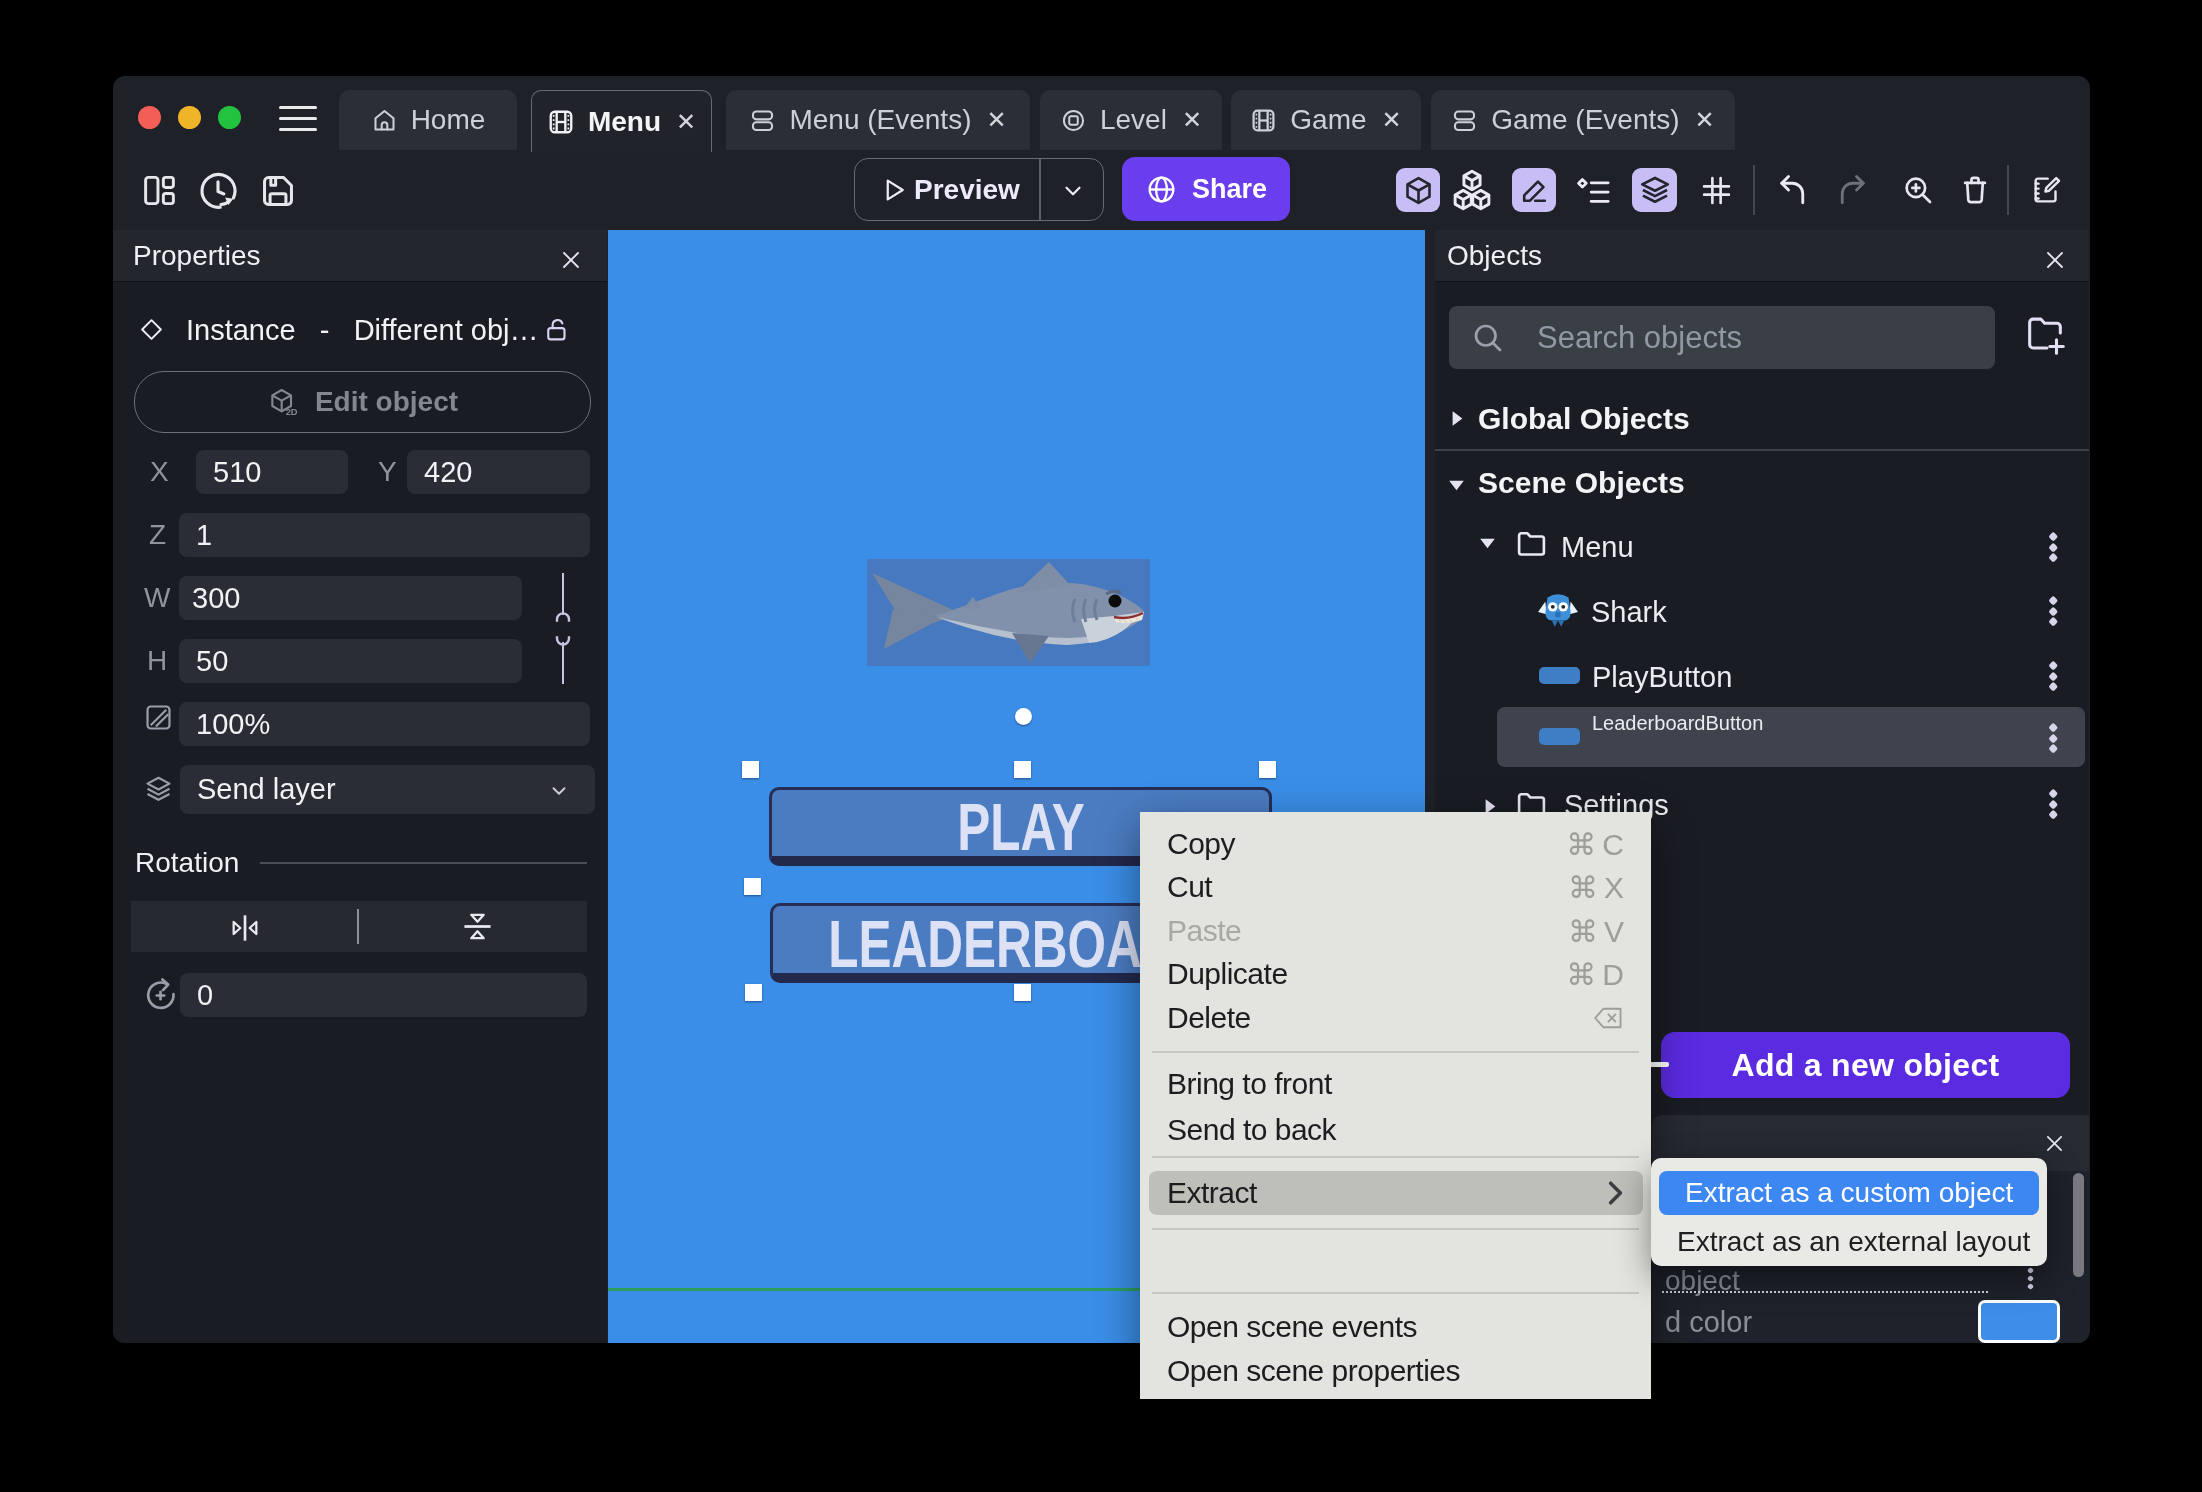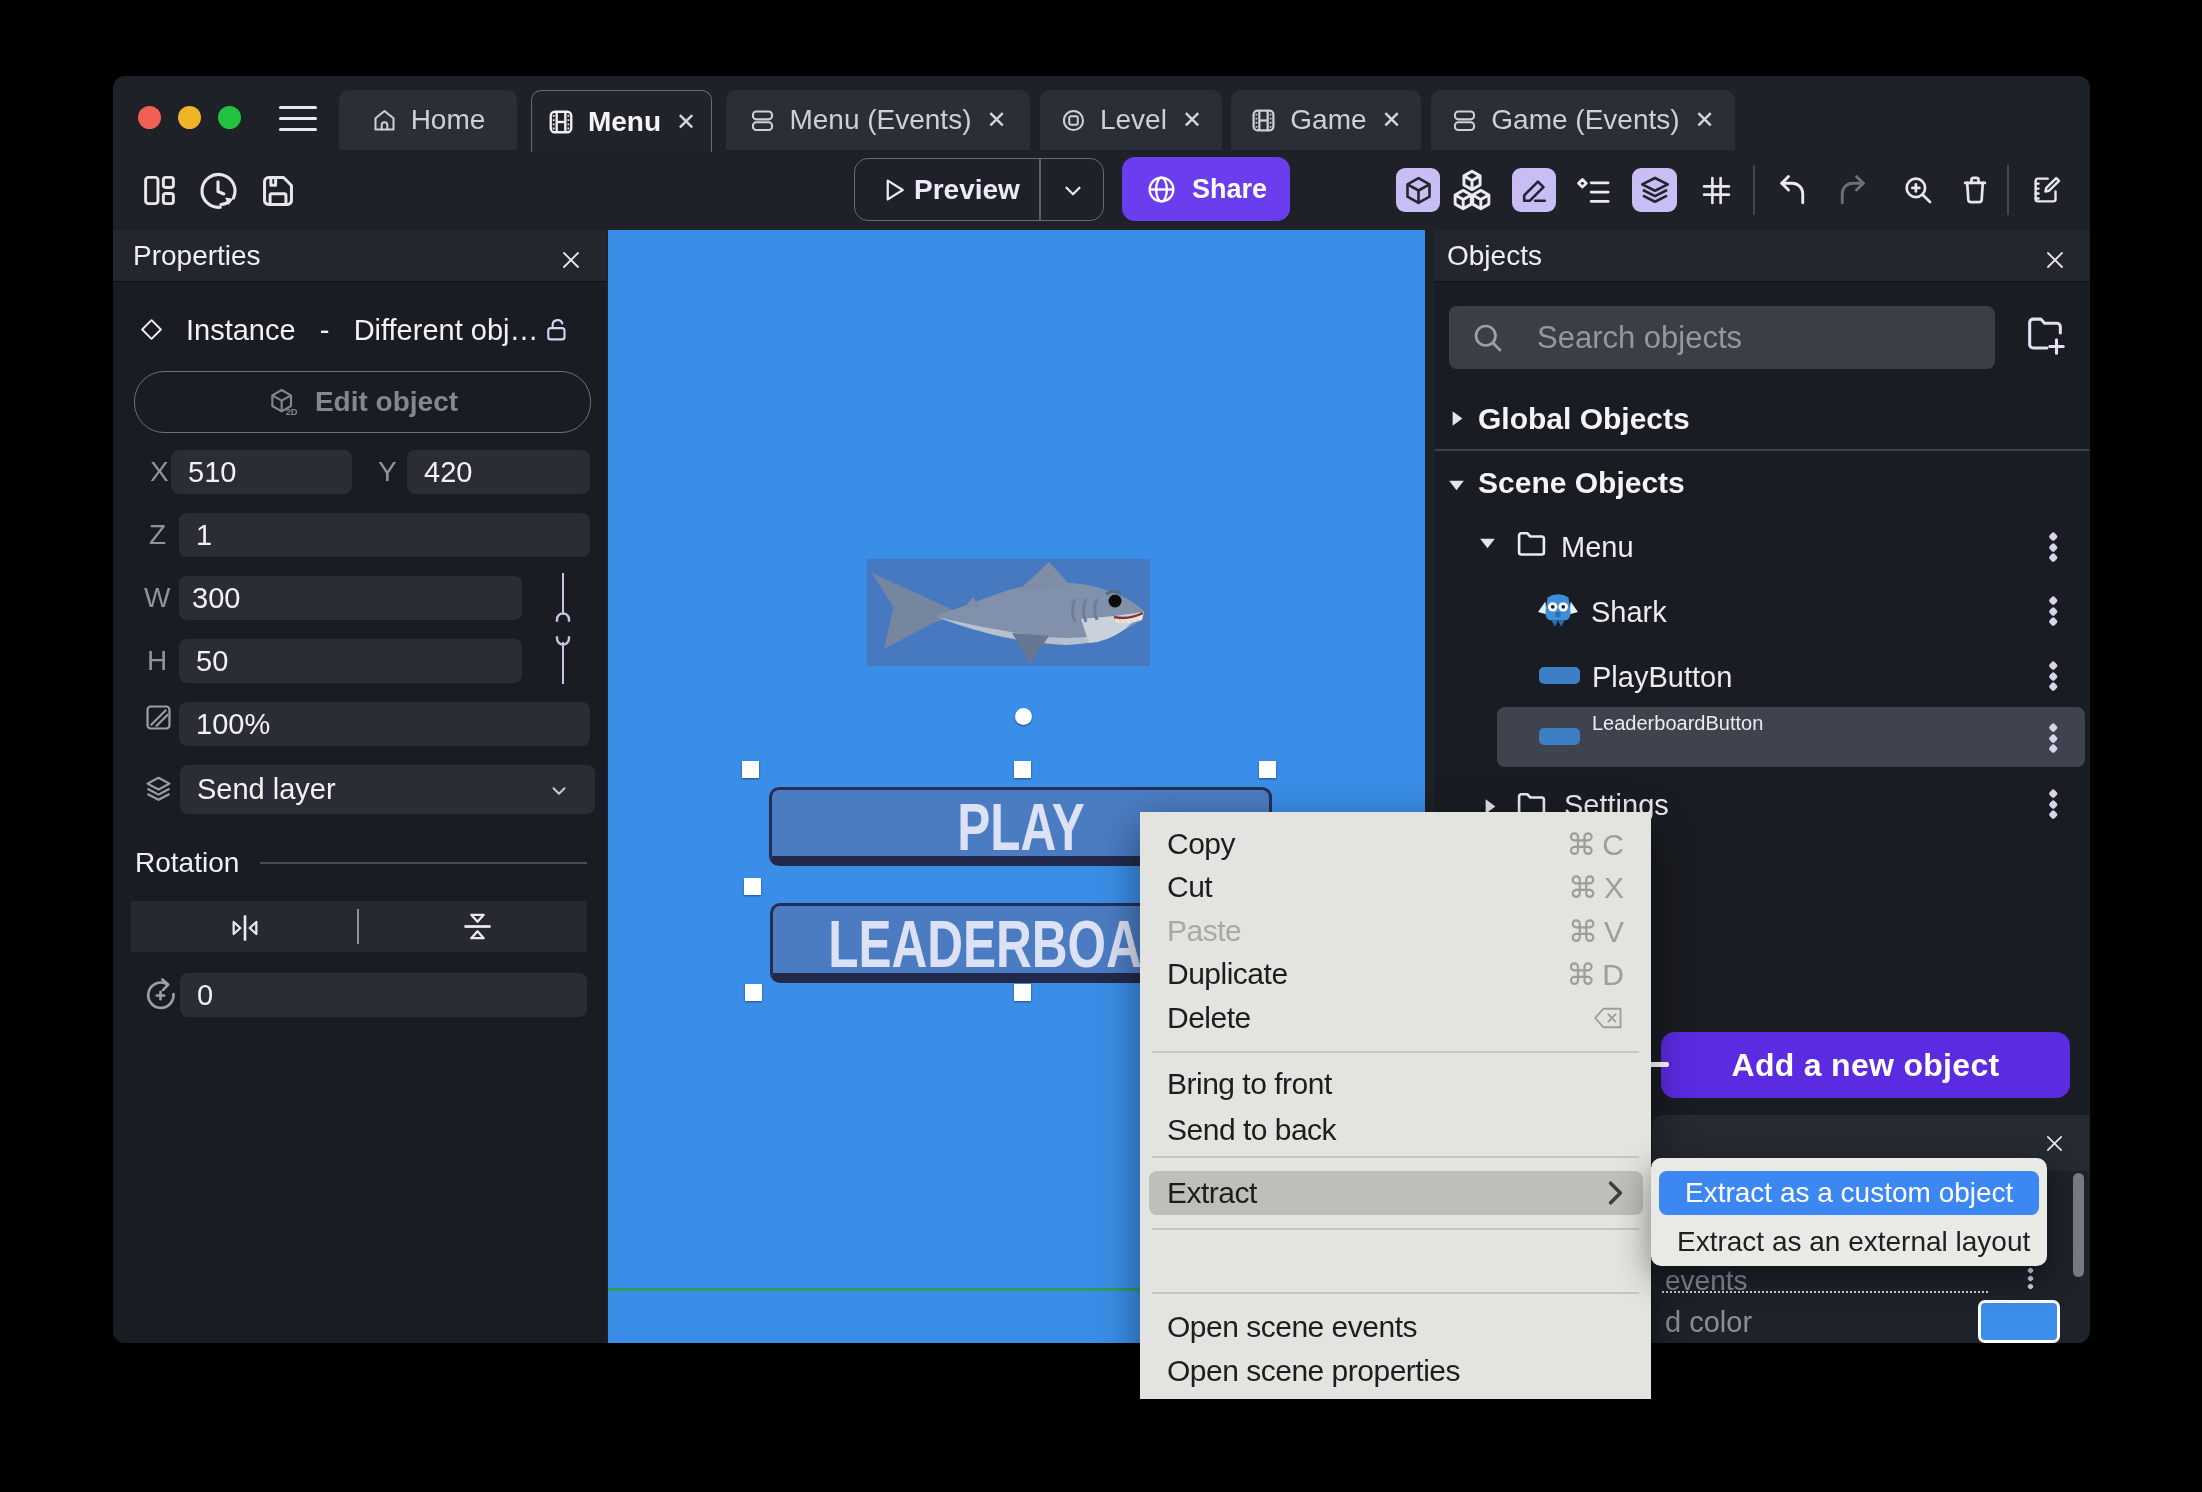--- a/index.html
+++ b/index.html
@@ -232,21 +232,21 @@
   <svg width="32" height="32" viewBox="0 0 24 24" fill="none" stroke="#84878e" stroke-width="1.6" stroke-linejoin="round">
       <path d="M11 3 L18 7 V15 L11 19 L4 15 V7 Z"></path>
       <path d="M4 7 L11 11 L18 7"></path>
       <path d="M11 11 V19"></path>
       <text x="14" y="21.5" font-size="7" fill="#84878e" stroke="none" font-weight="bold">2D</text>
     </svg>
   <span style="font-size:28px; font-weight:bold; color:#84878e;">Edit object</span>
 </div>
 
 <div class="abs plabel" style="left:150px; top:456px;">X</div>
-<div class="abs pinput" style="left:171px; top:450px; width:181px;">510</div>
+<div class="abs pinput" style="left:196px; top:450px; width:152px;">510</div>
 <div class="abs plabel" style="left:378px; top:456px;">Y</div>
 <div class="abs pinput" style="left:407px; top:450px; width:183px;">420</div>
 
 <div class="abs plabel" style="left:149px; top:519px;">Z</div>
 <div class="abs pinput" style="left:179px; top:513px; width:411px;">1</div>
 
 <div class="abs plabel" style="left:144px; top:582px;">W</div>
 <div class="abs pinput" style="left:179px; top:576px; width:343px;padding-left:13px;">300</div>
 
 <div class="abs plabel" style="left:147px; top:645px;">H</div>
@@ -459,21 +459,21 @@
   .kebab { left:2050px; display:flex; flex-direction:column; gap:4px; align-items:center; }
   .kebab i { width:6.5px; height:6.5px; background:#d8d4ec; border-radius:2px; transform:rotate(45deg); display:block; }
 </style>
 
 <div class="abs" style="left:1652px; top:1115px; width:437px; height:228px; background:#1e222a; border-radius:10px 0 12px 0;"></div>
 <div class="abs" style="left:1652px; top:1115px; width:437px; height:56px; background:#262a31; border-radius:10px 0 0 0;"></div>
 <svg class="abs" style="left:2045px; top:1134px;" width="19" height="19" viewBox="0 0 20 20" stroke="#e8e4f6" stroke-width="1.8" stroke-linecap="round">
     <line x1="3" y1="3" x2="17" y2="17"></line>
     <line x1="17" y1="3" x2="3" y2="17"></line>
   </svg>
-<div class="abs" style="left:1665px; top:1265px; font-size:28px; color:#8b8f9a;">events</div>
+<div class="abs" style="left:1665px; top:1265px; font-size:28px; color:#8b8f9a;">object</div>
 <div class="abs kebab" style="left:2028px; top:1268px; gap:3px;">
     <i style="width:5px;height:5px;"></i>
     <i style="width:5px;height:5px;"></i>
     <i style="width:5px;height:5px;"></i>
   </div>
 <div class="abs" style="left:1662px; top:1291px; width:326px; height:0; border-top:2px dotted #d6d8de;"></div>
 <div class="abs" style="left:1665px; top:1306px; font-size:29px; color:#8b8f9a;">d color</div>
 <div class="abs" style="left:1978px; top:1300px; width:82px; height:43px; background:#3d8ee8; border:3px solid #fff; border-radius:7px;"></div>
 
 <div class="abs" style="left:2073px; top:1173px; width:11px; height:104px; background:#7a7a80; border-radius:6px;"></div>

